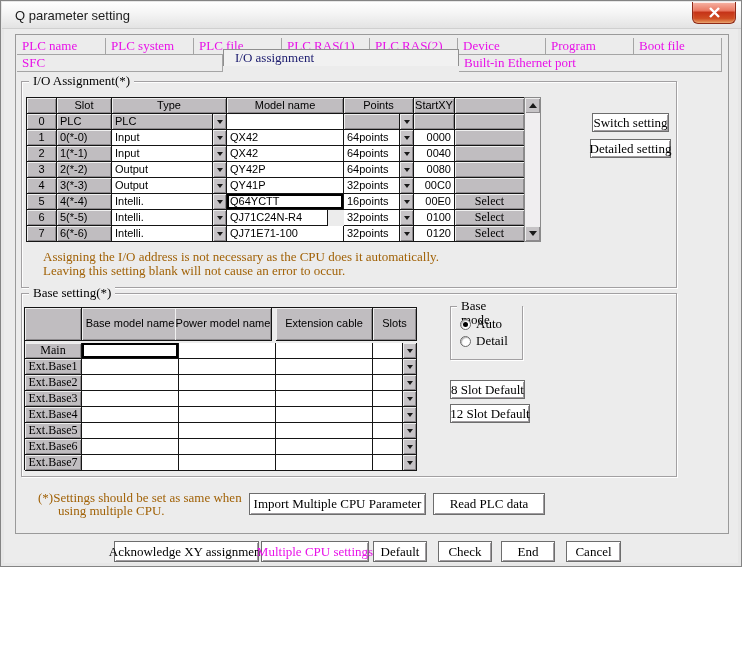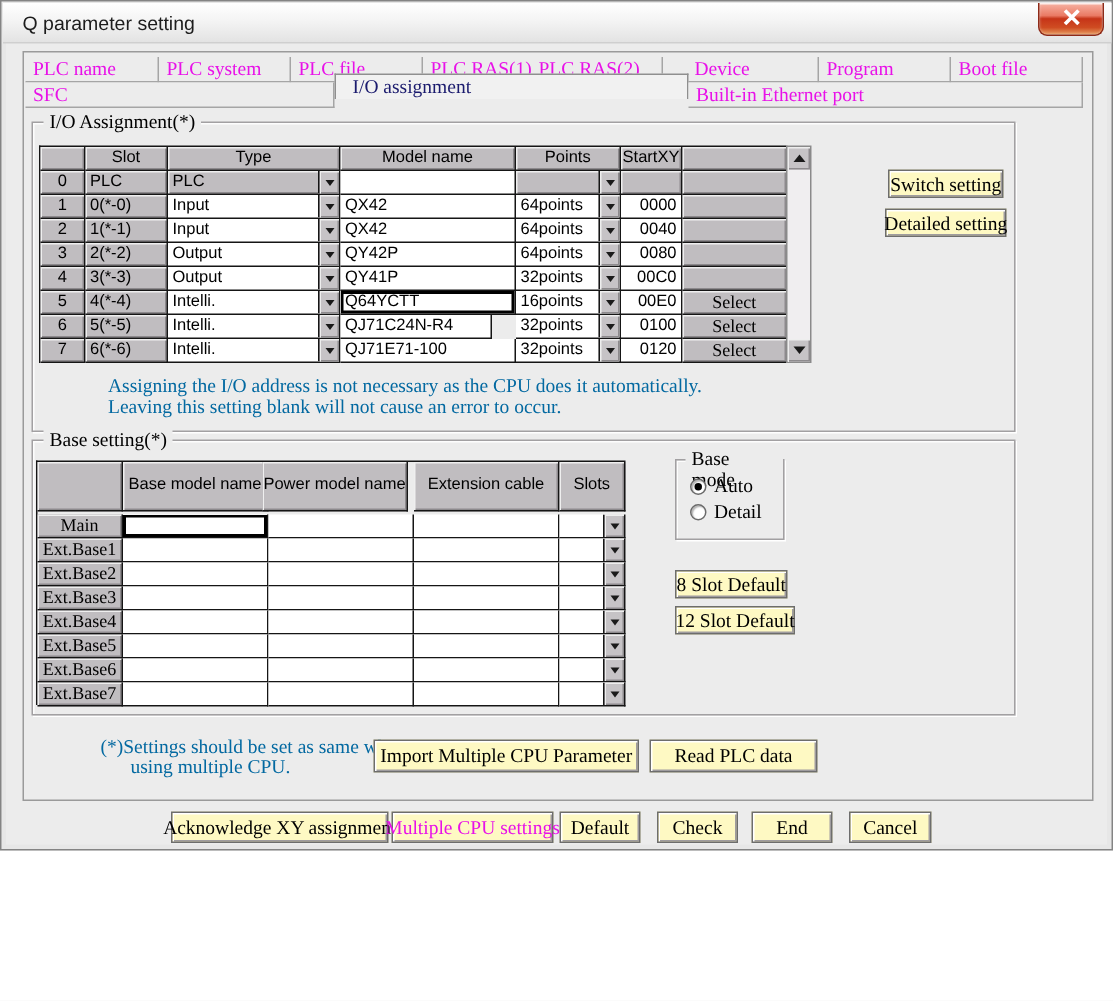--- a/index.html
+++ b/index.html
@@ -40,39 +40,39 @@
   .ctr { text-align:center; }
   .rt { text-align:right; padding-right:3px; }
   .focus { box-shadow: inset 0 0 0 2px #000; }
   .dd { position:absolute; right:0; top:0; width:14px; height:15px; background:#c6c3c6;
     border-left:1px solid #151515; box-shadow: inset 1px 1px 0 #eeeeee, inset -1px -1px 0 #8d8a8d;
     display:flex; align-items:center; justify-content:center; cursor:pointer; }
   .tri { width:0; height:0; border-left:3px solid transparent; border-right:3px solid transparent;
     border-top:4px solid #1a1a1a; }
   .selcell { font-family:"Liberation Serif", serif; font-size:12px; text-align:center; cursor:pointer; }
   
-  .btn { position:absolute; background:#fef9c3; border:1px solid #6d6d6d;
+  .btn { position:absolute; background:#ffffff; border:1px solid #6d6d6d;
     box-shadow: inset 1px 1px 0 #ffffff, inset -1px -1px 0 #9f9c9f;
     font-family:"Liberation Serif", serif; font-size:13px; color:#000;
     display:flex; align-items:center; justify-content:center; cursor:pointer; white-space:nowrap; }
   .btn.accent { color:#e811e8; }
   
   .sbar { position:absolute; width:17px; background:#f0eef0; border:1px solid #8a8a8a; }
   .sarrow { position:absolute; left:0; width:15px; height:15px; background:#c6c3c6;
     box-shadow: inset 1px 1px 0 #eeeeee, inset -1px -1px 0 #8d8a8d;
     display:flex; align-items:center; justify-content:center; cursor:pointer; }
   .tri-up { width:0;height:0;border-left:4px solid transparent;border-right:4px solid transparent;border-bottom:5px solid #1a1a1a; }
   .tri-dn { width:0;height:0;border-left:4px solid transparent;border-right:4px solid transparent;border-top:5px solid #1a1a1a; }
   
   .radio { position:absolute; width:11px; height:11px; border-radius:50%;
     border:1px solid #6a6a6a; background:#fff; box-shadow: inset 1px 1px 1px #b5b5b5; cursor:pointer; }
   .radio.on::after { content:''; position:absolute; left:2px; top:2px; width:5px; height:5px;
     border-radius:50%; background:#000; }
   .rlabel { position:absolute; font-family:"Liberation Serif", serif; font-size:13px; color:#000; }
-  .note { position:absolute; font-family:"Liberation Serif", serif; font-size:13px; color:#0369a1; white-space:nowrap;margin-left:29px; }
+  .note { position:absolute; font-family:"Liberation Serif", serif; font-size:13px; color:#a16207; white-space:nowrap; }
 </style>
 </head>
 <body>
 
 <div class="dialog">
 
   <div class="titlebar">
     <div class="title">Q parameter setting</div>
     <div class="closebtn">
       <span>
@@ -81,21 +81,21 @@
           </svg>
       </span>
     </div>
   </div>
 
   <div class="tabpanel"></div>
   <div class="tab" style="left:16px;top:37px;width:89px">PLC name</div>
   <div class="tab" style="left:105px;top:37px;width:88px">PLC system</div>
   <div class="tab" style="left:193px;top:37px;width:88px">PLC file</div>
   <div class="tab" style="left:281px;top:37px;width:88px">PLC RAS(1)</div>
-  <div class="tab" style="left:353px;top:37px;width:88px">PLC RAS(2)</div>
+  <div class="tab" style="left:369px;top:37px;width:88px">PLC RAS(2)</div>
   <div class="tab" style="left:457px;top:37px;width:88px">Device</div>
   <div class="tab" style="left:545px;top:37px;width:88px">Program</div>
   <div class="tab" style="left:633px;top:37px;width:88px">Boot file</div>
   <div class="tab" style="left:16px;top:54px;width:206px">SFC</div>
   <div class="tab selected" style="left:222px;top:48px;width:236px;padding-left:11px">I/O assignment</div>
   <div class="tab" style="left:458px;top:54px;width:263px">Built-in Ethernet port</div>
 
   <div class="groupbox" style="left:20px;top:80px;width:656px;height:207px">
     <div class="grouplabel">I/O Assignment(*)</div>
   </div>

